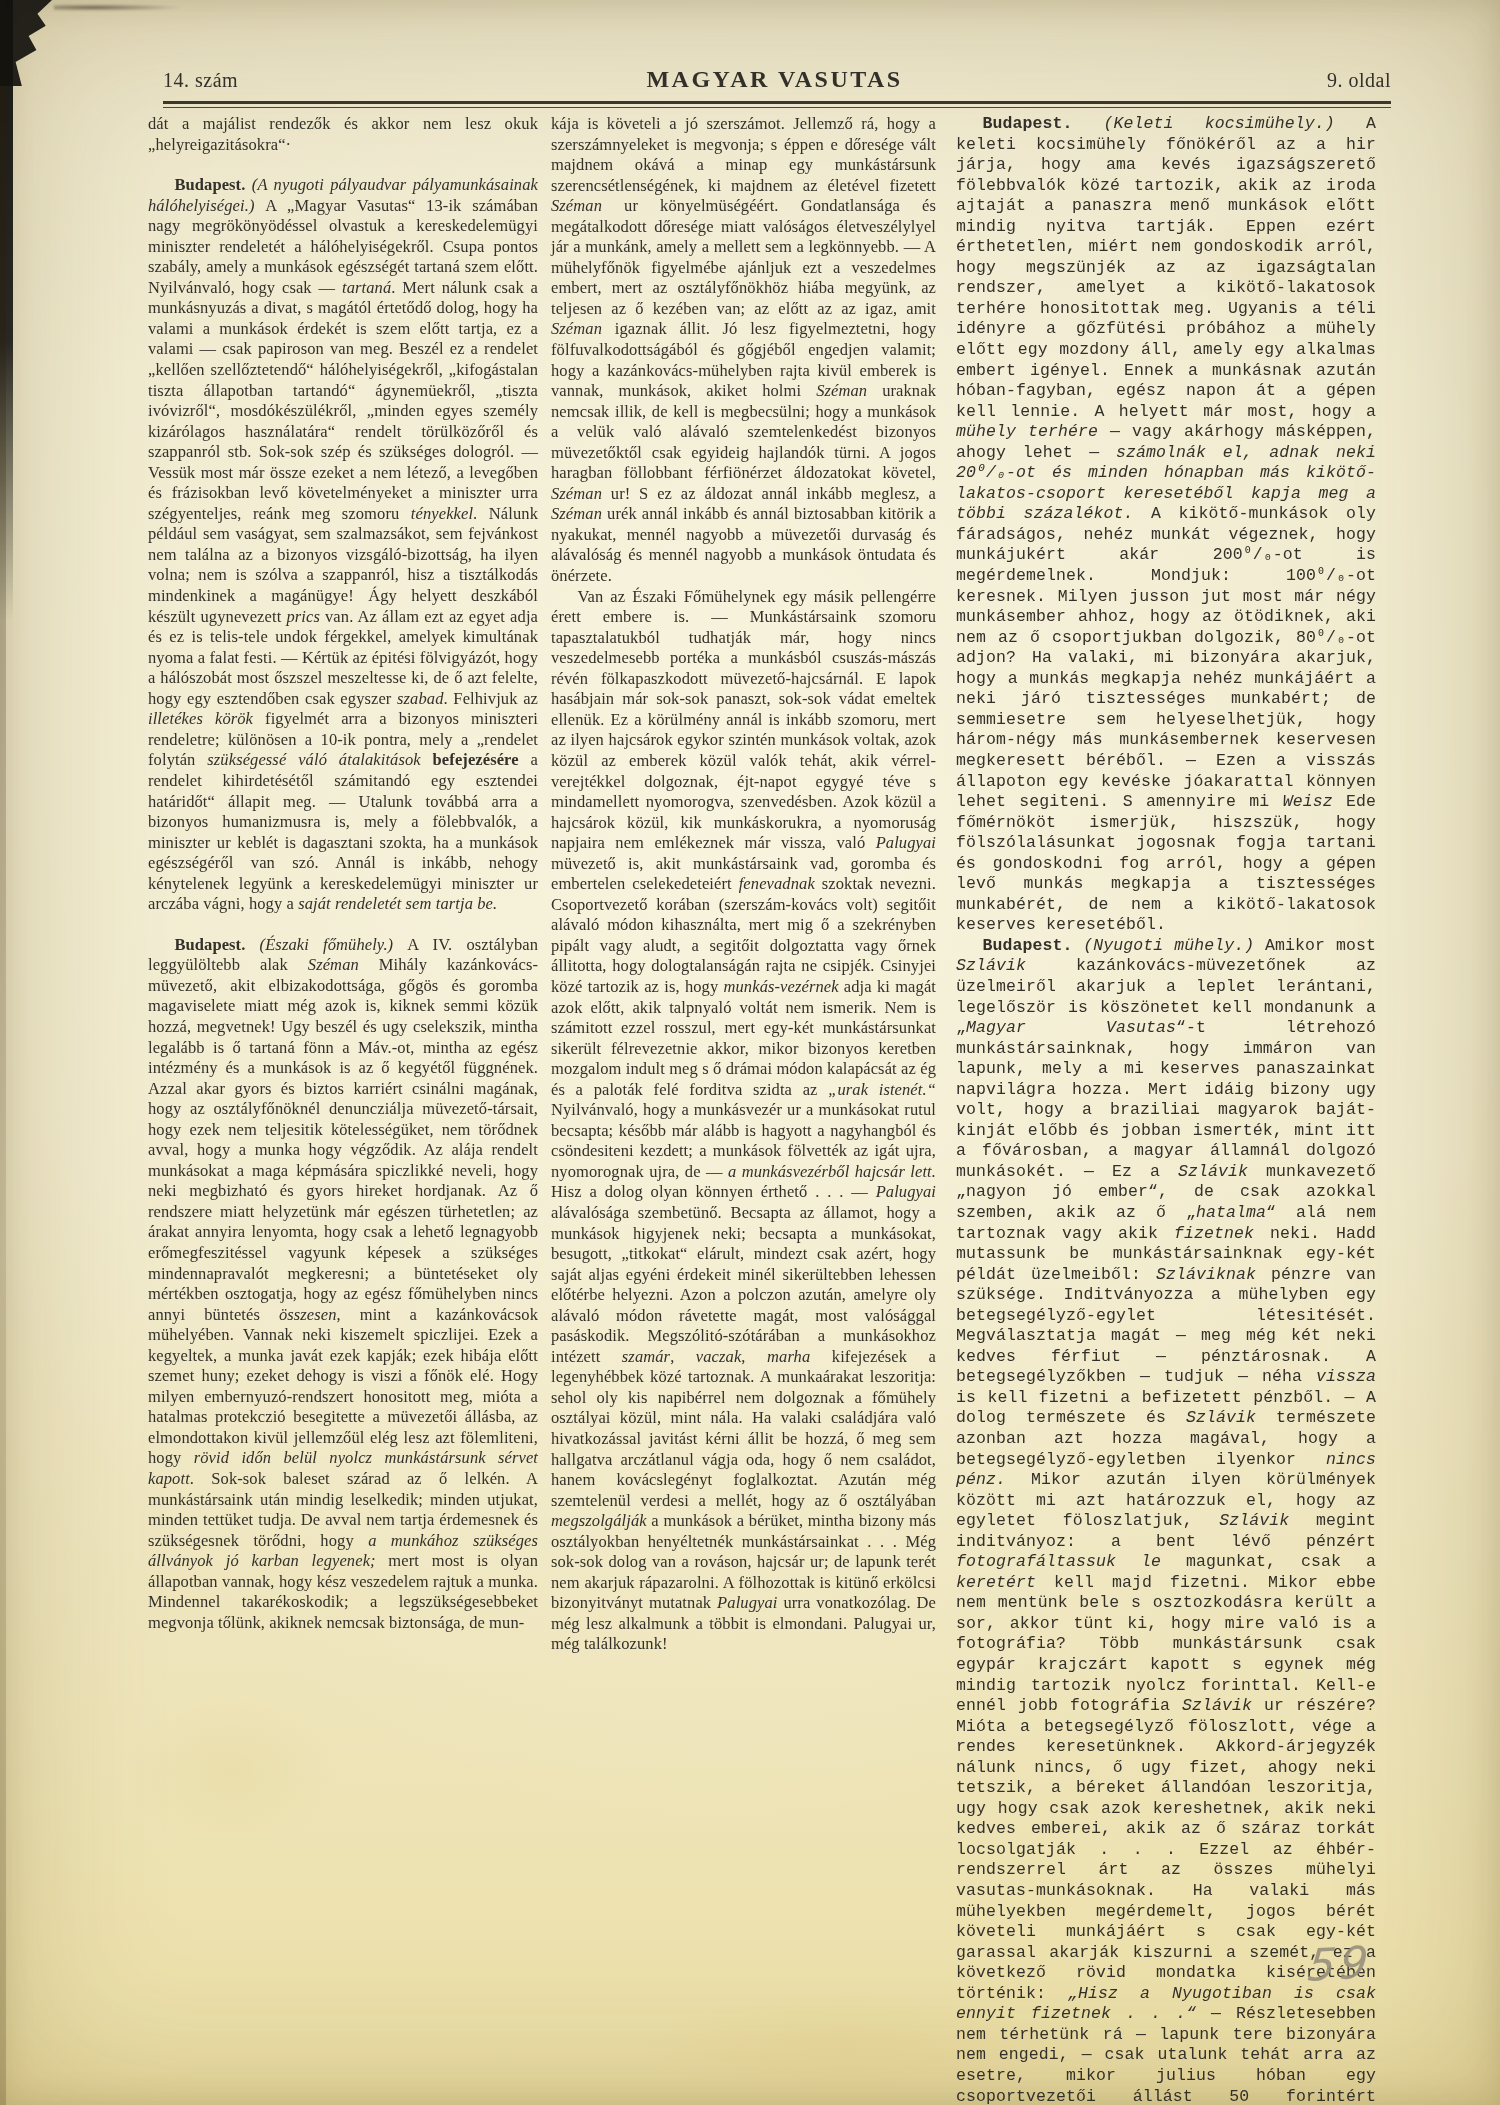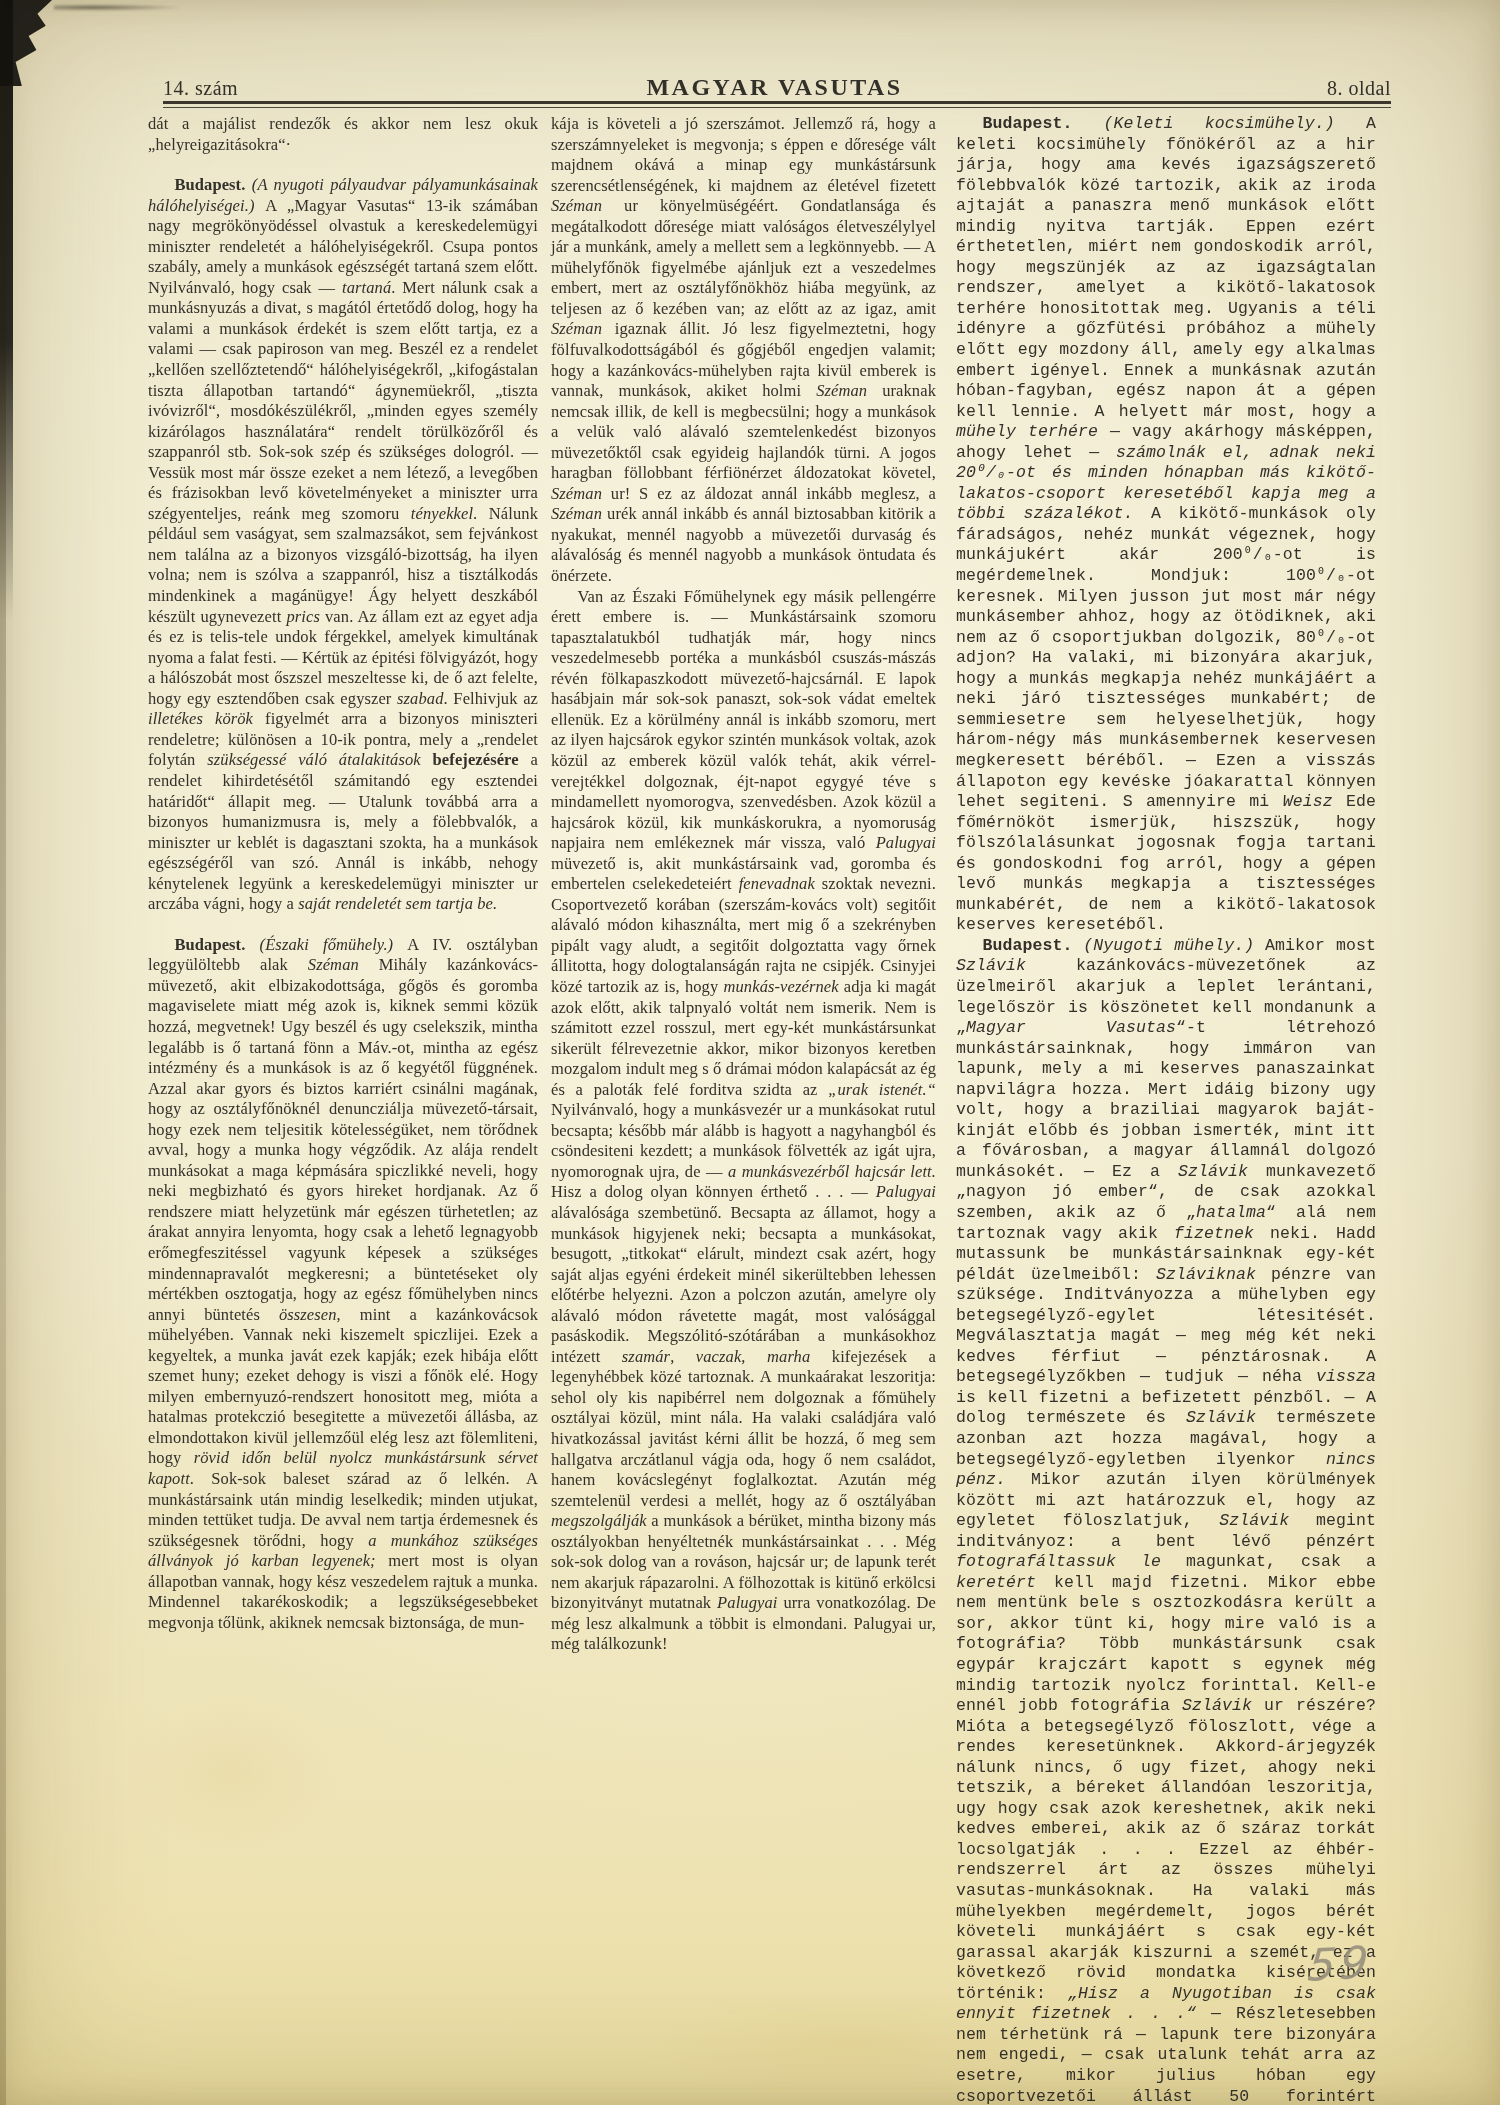--- a/index.html
+++ b/index.html
@@ -22,21 +22,21 @@
   .corner-blob{position:absolute;left:0;top:0;width:52px;height:86px;background:#14130f;opacity:.92;
     clip-path:polygon(0 0,100% 0,72% 16%,88% 30%,55% 42%,70% 58%,30% 72%,42% 100%,0 100%);filter:blur(.7px);}
   .top-speckle{position:absolute;left:54px;top:4px;width:130px;height:7px;
     background:radial-gradient(ellipse at 30% 50%,rgba(30,25,15,.55),rgba(30,25,15,0) 70%);filter:blur(1px);}
   .stain{position:absolute;border-radius:50%;pointer-events:none;}
   .stain.s1{left:1185px;top:210px;width:160px;height:110px;background:radial-gradient(ellipse,rgba(200,170,90,.14),rgba(200,170,90,0) 70%);}
   .stain.s2{left:120px;top:1690px;width:220px;height:160px;background:radial-gradient(ellipse,rgba(210,180,95,.12),rgba(210,180,95,0) 70%);}
   .stain.s3{left:640px;top:1990px;width:420px;height:110px;background:radial-gradient(ellipse,rgba(215,185,95,.16),rgba(215,185,95,0) 70%);}
 
   header.masthead-row{
-    position:absolute;left:163px;top:74px;width:1228px;
+    position:absolute;left:163px;top:66px;width:1228px;
     display:flex;align-items:baseline;justify-content:space-between;
   }
   .issue-no,.page-no{font-size:20px;letter-spacing:.5px;}
   .masthead{font-size:24px;font-weight:bold;letter-spacing:2.5px;transform:translateX(-8px);}
   .rule{
     position:absolute;left:163px;top:101px;width:1228px;height:3px;
     border-top:3px solid #3b372e;border-bottom:1px solid #4a453a;
   }
   main.columns{
     position:absolute;left:148px;top:114px;width:1228px;
@@ -66,21 +66,21 @@
   <div class="edge-strip2"></div>
   <div class="corner-blob"></div>
   <div class="top-speckle"></div>
   <div class="stain s1"></div>
   <div class="stain s2"></div>
   <div class="stain s3"></div>
 
   <header class="masthead-row">
     <span class="issue-no">14. szám</span>
     <span class="masthead">MAGYAR VASUTAS</span>
-    <span class="page-no">8. oldal</span>
+    <span class="page-no">9. oldal</span>
   </header>
   <div class="rule"></div>
 
   <main class="columns">
     <div class="col col1">
         <p class="para"><span>dát a majálist rendezők és akkor nem lesz okuk „helyreigazitásokra“·</span></p>
         <p class="para indent gap"><span class="b">Budapest. </span><span class="i">(A nyugoti pályaudvar pályamunkásainak hálóhelyiségei.) </span><span>A „Magyar Vasutas“ 13-ik számában nagy megrökönyödéssel olvastuk a kereskedelemügyi miniszter rendeletét a hálóhelyiségekről. Csupa pontos szabály, amely a munkások egészségét tartaná szem előtt. Nyilvánvaló, hogy csak — </span><span class="i">tartaná</span><span>. Mert nálunk csak a munkásnyuzás a divat, s magától értetődő dolog, hogy ha valami a munkások érdekét is szem előtt tartja, ez a valami — csak papiroson van meg. Beszél ez a rendelet „kellően szellőztetendő“ hálóhelyiségekről, „kifogástalan tiszta állapotban tartandó“ ágynemüekről, „tiszta ivóvizről“, mosdókészülékről, „minden egyes személy kizárólagos használatára“ rendelt törülközőről és szappanról stb. Sok-sok szép és szükséges dologról. — Vessük most már össze ezeket a nem létező, a levegőben és frázisokban levő követelményeket a miniszter urra szégyenteljes, reánk meg szomoru </span><span class="i">tényekkel</span><span>. Nálunk például sem vaságyat, sem szalmazsákot, sem fejvánkost nem találna az a bizonyos vizsgáló-bizottság, ha ilyen volna; nem is szólva a szappanról, hisz a tisztálkodás mindenkinek a magánügye! Ágy helyett deszkából készült ugynevezett </span><span class="i">prics</span><span> van. Az állam ezt az egyet adja és ez is telis-tele undok férgekkel, amelyek kimultának nyoma a falat festi. — Kértük az épitési fölvigyázót, hogy a hálószobát most őszszel meszeltesse ki, de ő azt felelte, hogy egy esztendőben csak egyszer </span><span class="i">szabad</span><span>. Felhivjuk az </span><span class="i">illetékes körök</span><span> figyelmét arra a bizonyos miniszteri rendeletre; különösen a 10-ik pontra, mely a „rendelet folytán </span><span class="i">szükségessé váló átalakitások</span><span> </span><span class="b">befejezésére</span><span> a rendelet kihirdetésétől számitandó egy esztendei határidőt“ állapit meg. — Utalunk továbbá arra a bizonyos humanizmusra is, mely a fölebbvalók, a miniszter ur keblét is dagasztani szokta, ha a munkások egészségéről van szó. Annál is inkább, nehogy kénytelenek legyünk a kereskedelemügyi miniszter ur arczába vágni, hogy a </span><span class="i">saját rendeletét sem tartja be.</span></p>
         <p class="para indent gap"><span class="b">Budapest. </span><span class="i">(Északi főmühely.) </span><span>A IV. osztályban leggyülöltebb alak </span><span class="i">Széman</span><span> Mihály kazánkovács-müvezető, akit elbizakodottsága, gőgös és goromba magaviselete miatt még azok is, kiknek semmi közük hozzá, megvetnek! Ugy beszél és ugy cselekszik, mintha legalább is ő tartaná fönn a Máv.-ot, mintha az egész intézmény és a munkások is az ő kegyétől függnének. Azzal akar gyors és biztos karriért csinálni magának, hogy az osztályfőnöknél denuncziálja müvezető-társait, hogy ezek nem teljesitik kötelességüket, nem törődnek avval, hogy a munka hogy végződik. Az alája rendelt munkásokat a maga képmására spiczlikké neveli, hogy neki megbizható és gyors hireket hordjanak. Az ő rendszere miatt helyzetünk már egészen türhetetlen; az árakat annyira lenyomta, hogy csak a lehető legnagyobb erőmegfeszitéssel vagyunk képesek a szükséges mindennapravalót megkeresni; a büntetéseket oly mértékben osztogatja, hogy az egész főmühelyben nincs annyi büntetés </span><span class="i">összesen</span><span>, mint a kazánkovácsok mühelyében. Vannak neki kiszemelt spiczlijei. Ezek a kegyeltek, a munka javát ezek kapják; ezek hibája előtt szemet huny; ezeket dehogy is viszi a főnök elé. Hogy milyen embernyuzó-rendszert honositott meg, mióta a hatalmas protekczió besegitette a müvezetői állásba, az elmondottakon kivül jellemzőül elég lesz azt fölemliteni, hogy </span><span class="i">rövid időn belül nyolcz munkástársunk sérvet kapott</span><span>. Sok-sok baleset szárad az ő lelkén. A munkástársaink után mindig leselkedik; minden utjukat, minden tettüket tudja. De avval nem tartja érdemesnek és szükségesnek törődni, hogy </span><span class="i">a munkához szükséges állványok jó karban legyenek;</span><span> mert most is olyan állapotban vannak, hogy kész veszedelem rajtuk a munka. Mindennel takarékoskodik; a legszükségesebbeket megvonja tőlünk, akiknek nemcsak biztonsága, de mun-</span></p>
       </div>
     <div class="col col2">

